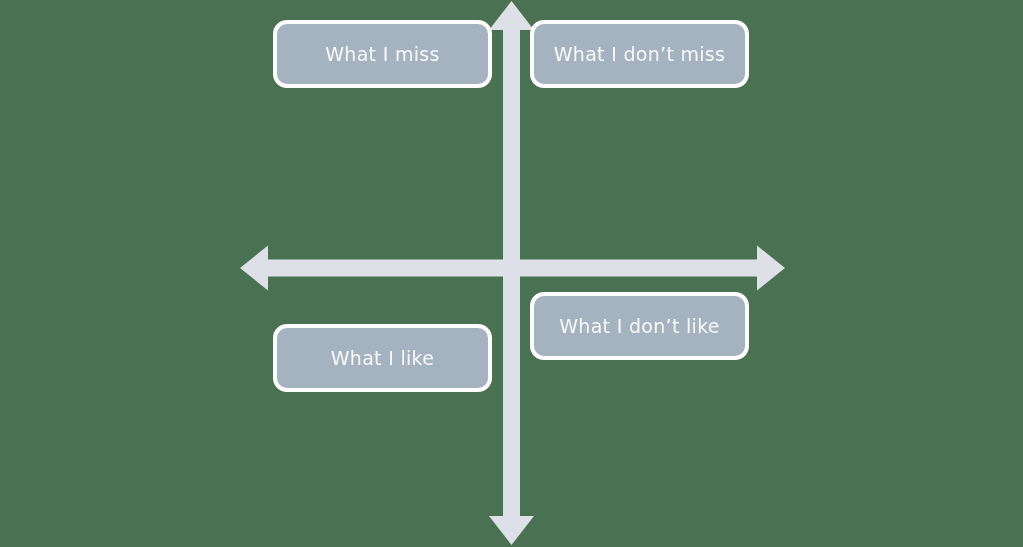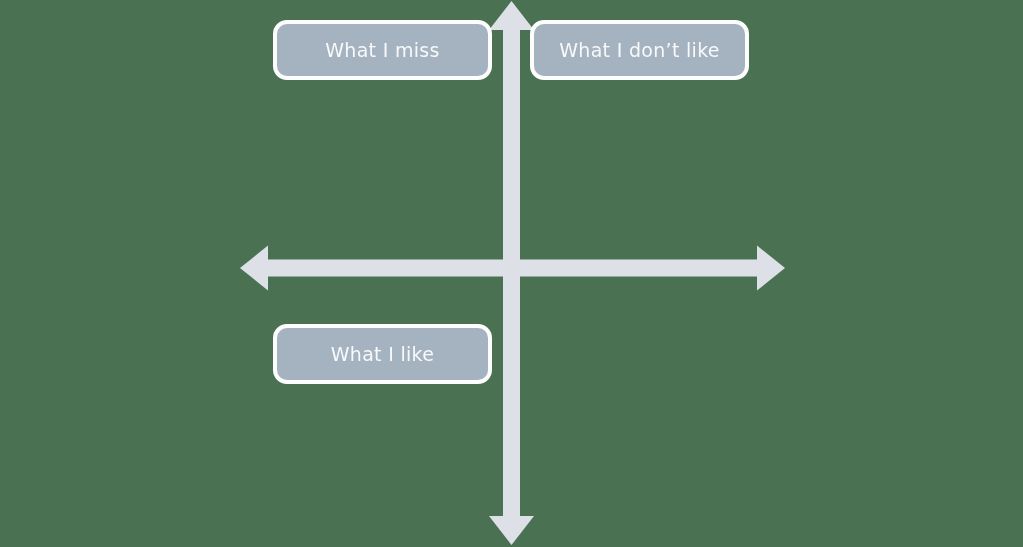--- a/index.html
+++ b/index.html
@@ -21,21 +21,21 @@
     width: 100%;
     height: 100%;
     display: block;
   }
   .arrow-part {
     fill: var(--arrow, #dde1e7);
   }
   .qbox {
     position: absolute;
     width: 219px;
-    height: 60px;
+    height: 68px;
     box-sizing: border-box;
     background: var(--box-fill, #a5b2c0);
     border: 4px solid var(--box-border, #fdfdfd);
     border-radius: 14px;
     display: flex;
     align-items: center;
     justify-content: center;
   }
   .qbox span {
     color: var(--text, #f7f9fa);
@@ -66,21 +66,24 @@
       <polygon class="arrow-part" points="240,268 268,245.5 268,290.5"></polygon>
       <polygon class="arrow-part" points="785,268 757,245.5 757,290.5"></polygon>
     </g>
   </svg>
 
   <div class="qbox pos-tl">
     <span>What I miss</span>
   </div>
 
   <div class="qbox pos-tr">
-    <span>What I don’t like</span>
+    <span>What I don’t miss</span>
   </div>
 
   <div class="qbox pos-bl">
     <span>What I like</span>
   </div>
 
+  <div class="qbox pos-br">
+    <span>What I don’t like</span>
+  </div>
 
 </div>
 
 </body></html>

